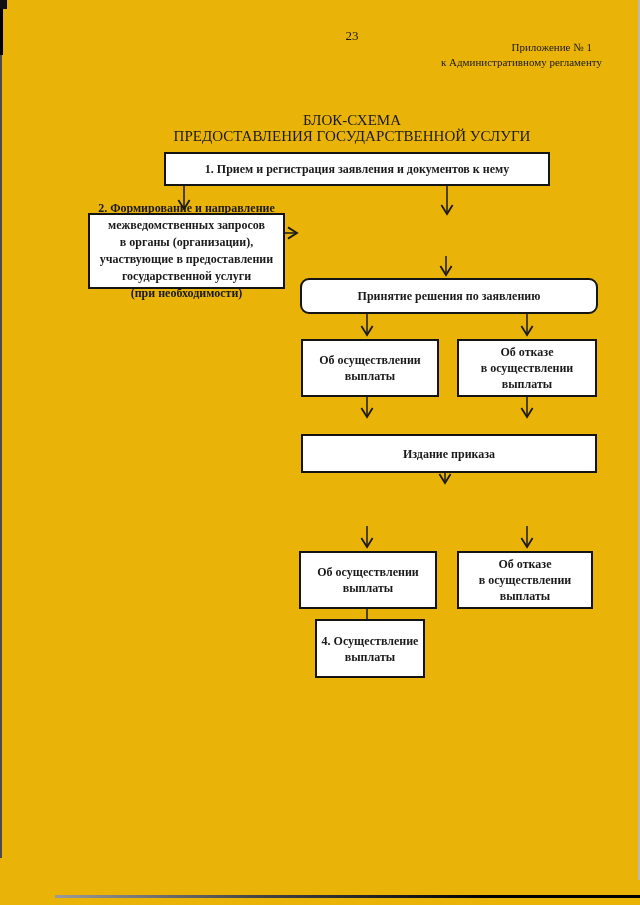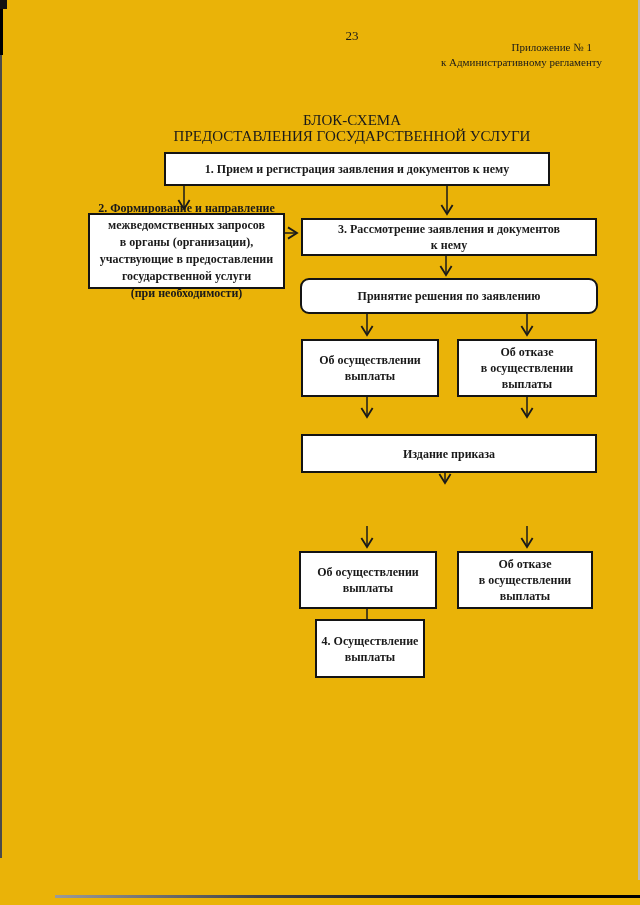--- a/index.html
+++ b/index.html
@@ -102,22 +102,20 @@
     <line x1="367" y1="609" x2="367" y2="629" marker-end="url(#arrow)"></line>
   </svg>
 
   <div class="fbox box-step1">1. Прием и регистрация заявления и документов к нему</div>
   <div class="fbox box-step2">2. Формирование и направление
 межведомственных запросов
 в органы (организации),
 участвующие в предоставлении
 государственной услуги
 (при необходимости)</div>
-  <div class="fbox box-step3">3. Рассмотрение заявления и документов
-к нему</div>
   <div class="fbox box-decision">Принятие решения по заявлению</div>
   <div class="fbox box-grant1">Об осуществлении
 выплаты</div>
   <div class="fbox box-refuse1">Об отказе
 в осуществлении
 выплаты</div>
   <div class="fbox box-order">Издание приказа</div>
   <div class="fbox box-grant2">Об осуществлении
 выплаты</div>
   <div class="fbox box-refuse2">Об отказе

